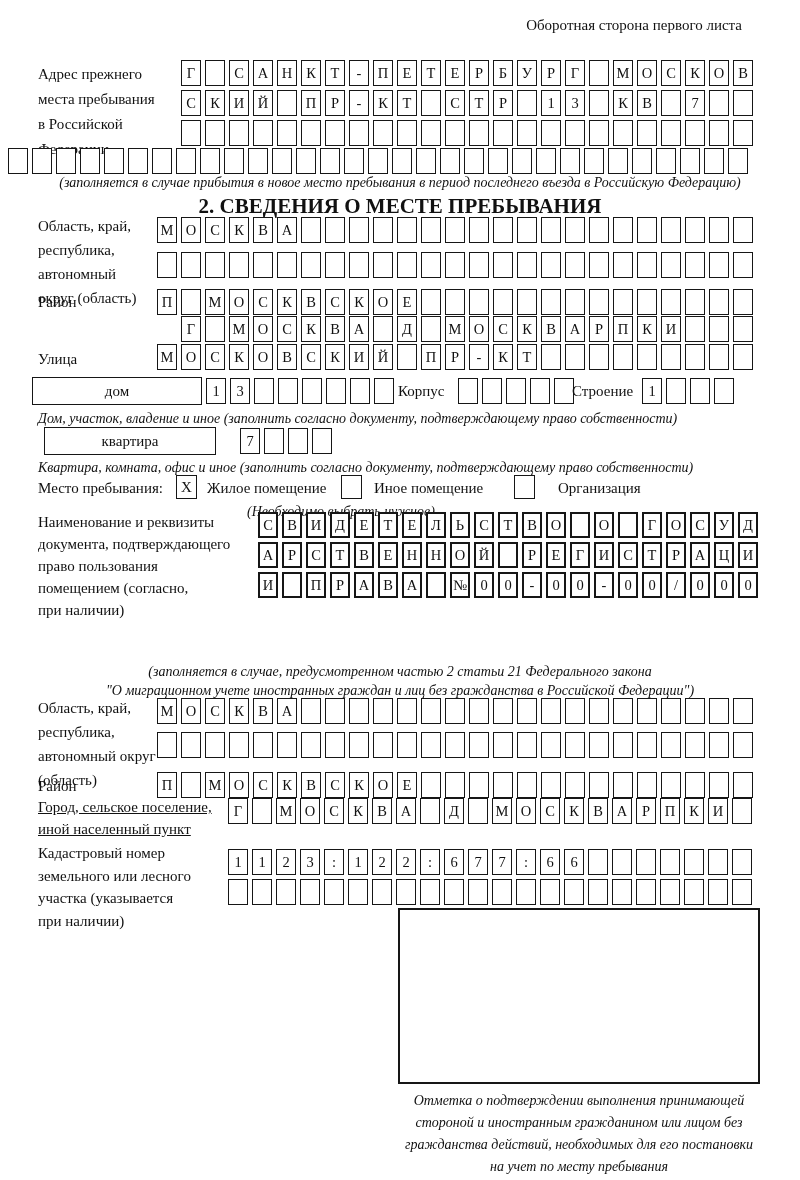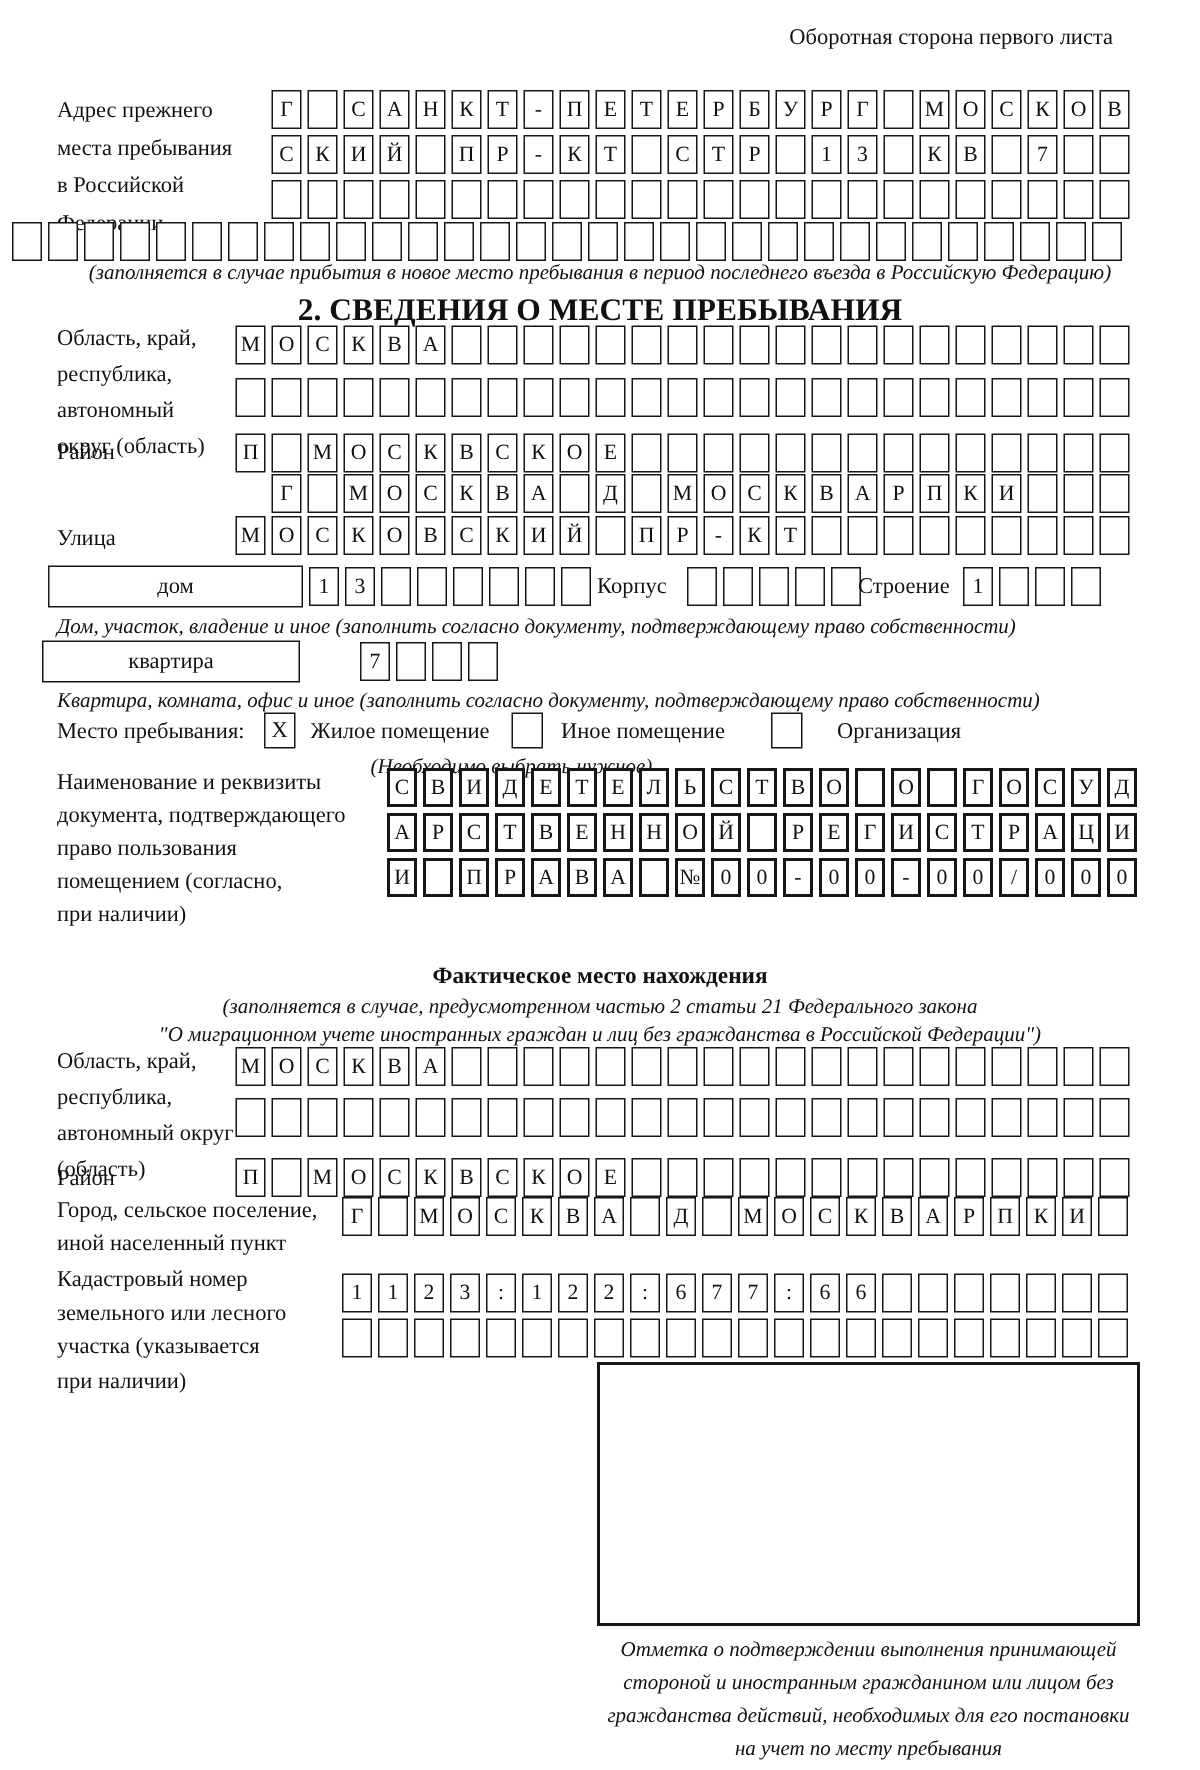--- a/index.html
+++ b/index.html
@@ -326,21 +326,21 @@
     </div>
   <div class="abs txt" style="left:572px;top:382px;">Строение</div>
   <div class="cellrow" style="left:642px;top:378px;">
       <span class="cell">1</span>
       <span class="cell"></span>
       <span class="cell"></span>
       <span class="cell"></span>
     </div>
   <div class="abs small" style="left:38px;top:410px;">Дом, участок, владение и иное (заполнить согласно документу, подтверждающему право собственности)</div>
 
-  <div class="bigbox" style="left:28px;top:427px;width:172px;">квартира</div>
+  <div class="bigbox" style="left:44px;top:427px;width:172px;">квартира</div>
   <div class="cellrow" style="left:240px;top:428px;">
       <span class="cell">7</span>
       <span class="cell"></span>
       <span class="cell"></span>
       <span class="cell"></span>
     </div>
   <div class="abs small" style="left:38px;top:459px;">Квартира, комната, офис и иное (заполнить согласно документу, подтверждающему право собственности)</div>
 
   <div class="abs txt" style="left:38px;top:479px;">Место пребывания:</div>
   <div class="chkbox" style="left:176px;top:475px;">X</div>
@@ -421,21 +421,20 @@
       <span class="cell">0</span>
       <span class="cell">-</span>
       <span class="cell">0</span>
       <span class="cell">0</span>
       <span class="cell">/</span>
       <span class="cell">0</span>
       <span class="cell">0</span>
       <span class="cell">0</span>
     </div>
 
-  <div class="abs txt bold center fullw" style="top:641px;font-size:15.5px;">Фактическое место нахождения</div>
   <div class="abs small center fullw" style="top:663px;">(заполняется в случае, предусмотренном частью 2 статьи 21 Федерального закона</div>
   <div class="abs small center fullw" style="top:682px;">"О миграционном учете иностранных граждан и лиц без гражданства в Российской Федерации")</div>
 
   <div class="abs lblcol txt" style="left:38px;top:696px;line-height:24px;">
     <div>Область, край,</div>
     <div>республика,</div>
     <div>автономный округ</div>
     <div>(область)</div>
   </div>
   <div class="cellrow" style="left:157px;top:698px;">
@@ -515,21 +514,21 @@
       <span class="cell"></span>
       <span class="cell"></span>
       <span class="cell"></span>
       <span class="cell"></span>
       <span class="cell"></span>
       <span class="cell"></span>
       <span class="cell"></span>
       <span class="cell"></span>
     </div>
 
-  <div class="abs lblcol txt" style="left:38px;top:796px;line-height:22px;">
+  <div class="abs lblcol txt" style="left:38px;top:796px;line-height:22px;text-decoration:underline;">
     <div>Город, сельское поселение,</div>
     <div>иной населенный пункт</div>
   </div>
   <div class="cellrow" style="left:228px;top:798px;">
       <span class="cell">Г</span>
       <span class="cell"></span>
       <span class="cell">М</span>
       <span class="cell">О</span>
       <span class="cell">С</span>
       <span class="cell">К</span>

